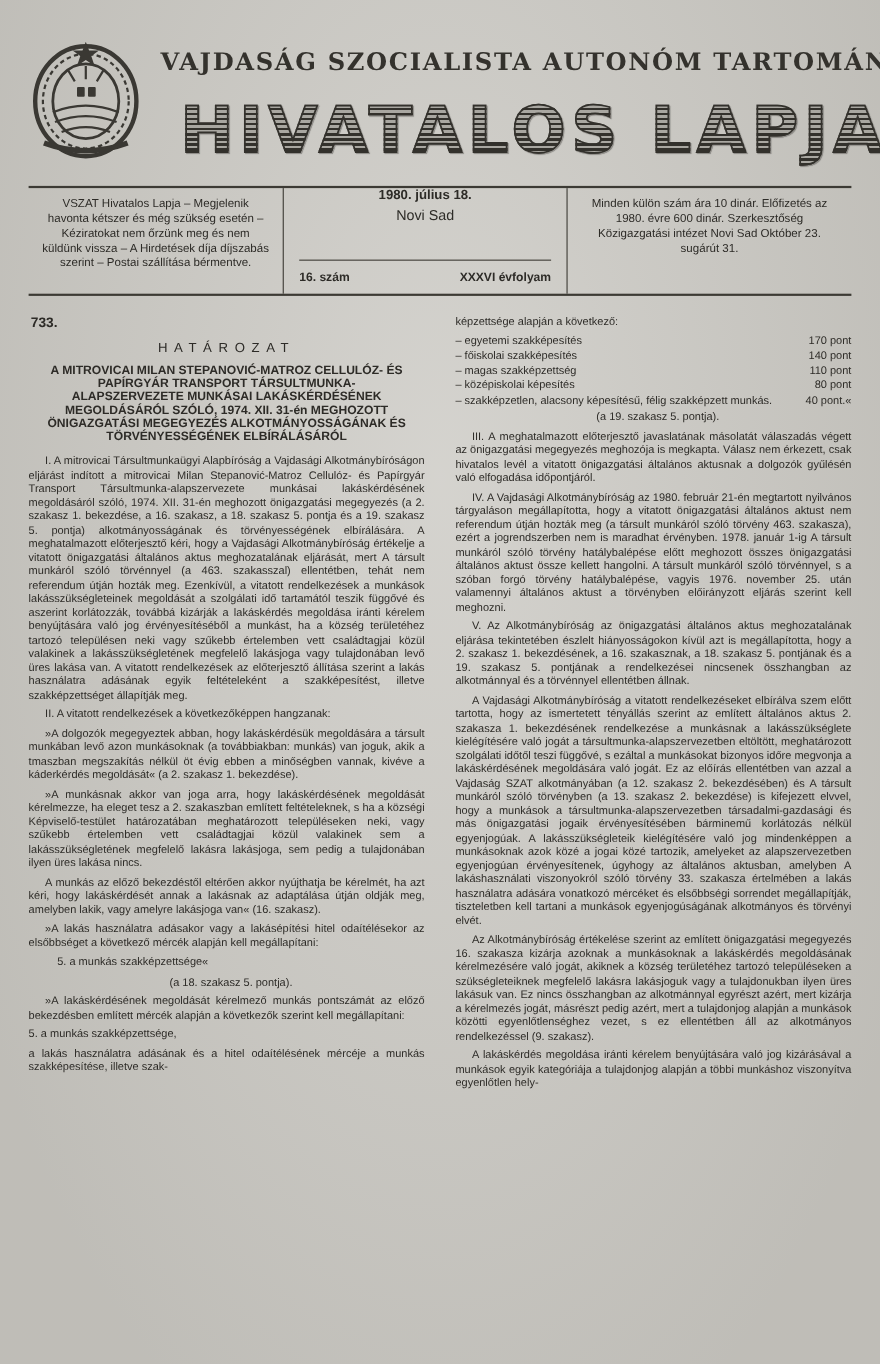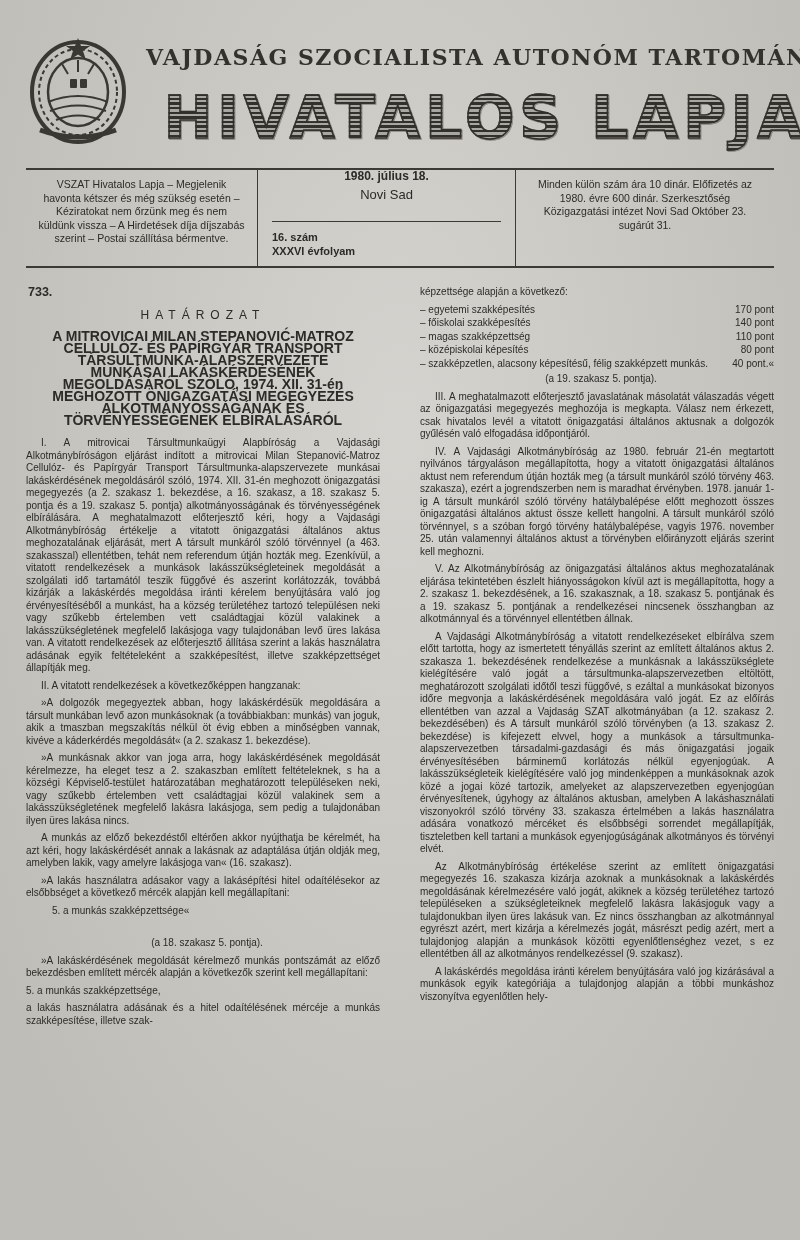--- a/index.html
+++ b/index.html
@@ -61,38 +61,37 @@
   .issue-date { font-weight: bold; font-size: 12px; }
   .issue-place { margin-top: 4px; font-size: 13px; }
   .issue-row {
     border-top: 1.5px solid #3c3a34;
     margin-top: 6px;
     padding-top: 9px;
     display: flex;
     justify-content: space-between;
     font-weight: bold;
     font-size: 11px;
-    flex-direction: column;
   }
 
   
-  .doc-body { display: flex; gap: 40px; margin-top: 18px; }
+  .doc-body { display: flex; gap: 28px; margin-top: 18px; }
   .col { flex: 1; min-width: 0; text-align: justify; font-size: 10px; line-height: 12.5px; }
   .doc-number { font-weight: bold; font-size: 12.5px; margin: 0 0 10px 2px; text-align: left; }
   .doc-heading {
     text-align: center; font-size: 12px; font-weight: normal;
     letter-spacing: 6px; margin: 0 0 9px 0;
   }
   .doc-title {
-    text-align: center; font-size: 14px; font-weight: bold;
+    text-align: center; font-size: 11px; font-weight: bold;
     line-height: 12px; margin: 0 auto 11px; max-width: 330px;
   }
   .para { margin: 0 0 5px 0; text-indent: 15px; }
   .para.flush { text-indent: 0; }
-  .para.item { text-indent: 26px; text-align: left; margin-bottom: 20px; }
+  .para.item { text-indent: 26px; text-align: left; margin-bottom: 6px; }
   .para.note { text-indent: 8px; text-align: center; }
   .points { margin: 1px 0 3px 0; }
   .point-row { display: flex; justify-content: space-between; margin-bottom: 1px; }
   .point-label { padding-right: 10px; text-align: center; }
   .point-value { white-space: nowrap; align-self: flex-end; }
 </style>
 </head>
 <body>
 
 <div class="page">

